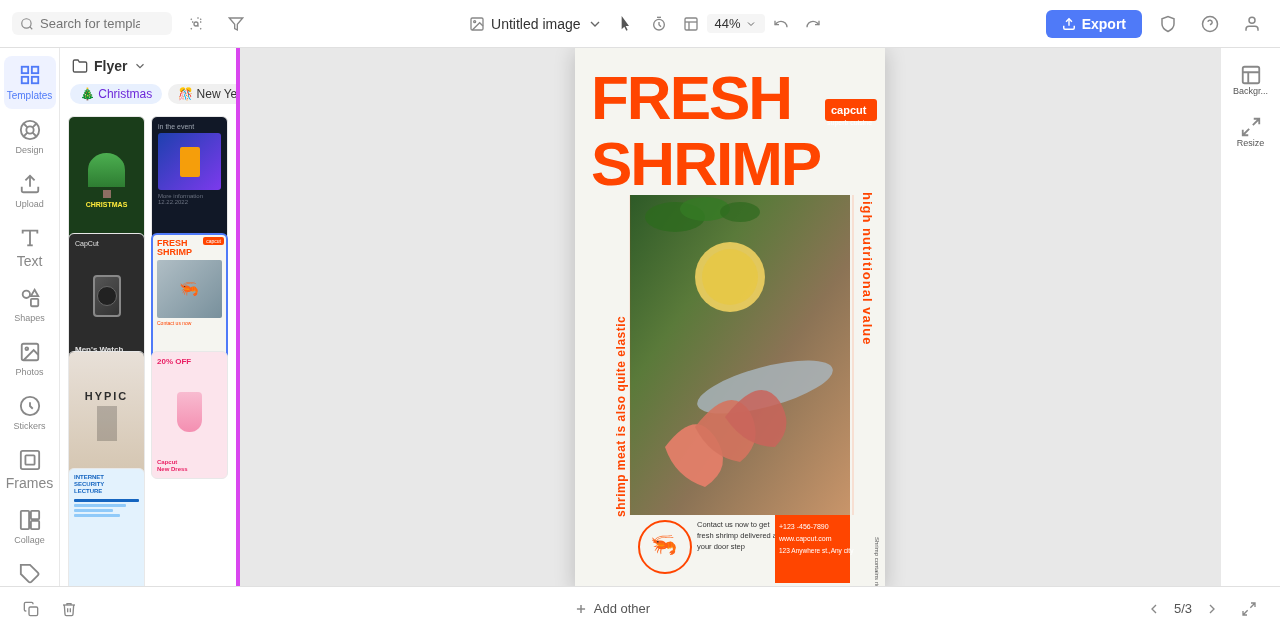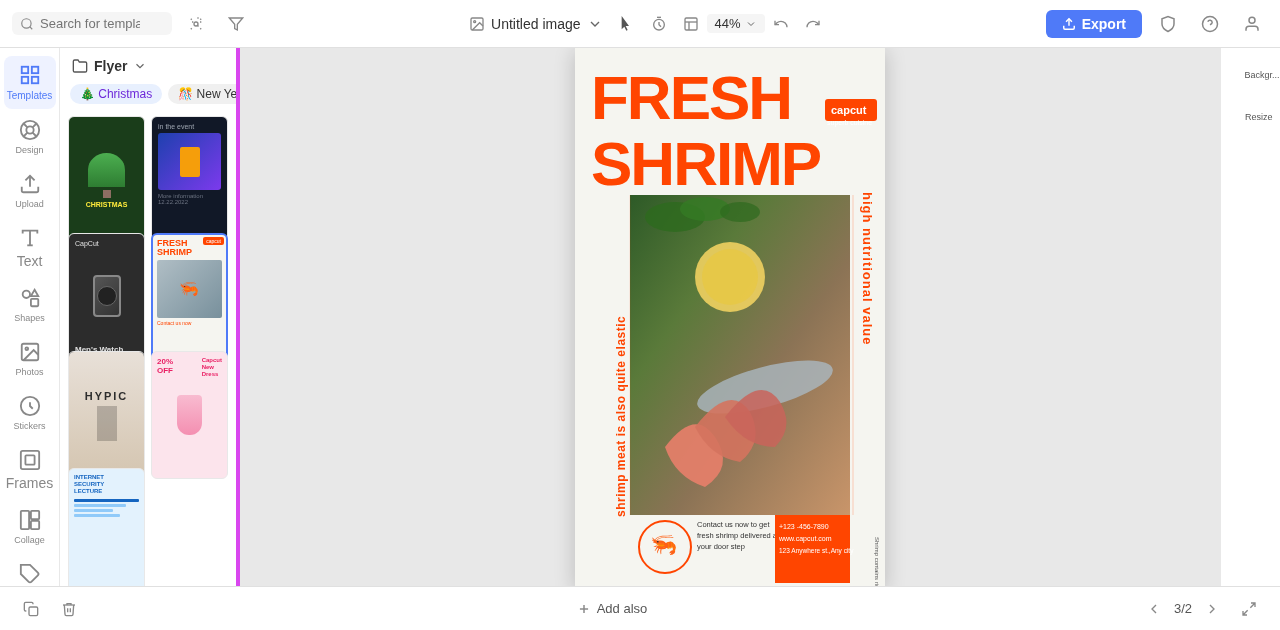--- a/index.html
+++ b/index.html
@@ -124,22 +124,22 @@
       background: #f5f5f0; font-family: Arial, sans-serif;
     }
 
     
     .right-panel {
       width: 60px; background: #fff; border-left: 1px solid #e8e8e8;
       display: flex; flex-direction: column; align-items: center; padding: 8px 0; gap: 4px;
       flex-shrink: 0;
     }
     .right-panel-btn {
-      width: 52px; display: flex; align-items: center;
-      padding: 8px 4px; border-radius: 8px; cursor: pointer; color: #555; font-size: 10px; gap: 16px;
+      width: 52px; display: flex; flex-direction: column; align-items: center;
+      padding: 8px 4px; border-radius: 8px; cursor: pointer; color: #555; font-size: 10px; gap: 0;
       border: none; background: transparent;
     }
 
     
     .bottom-bar {
       height: 44px; background: #fff; border-top: 1px solid #e0e0e0;
       display: flex; align-items: center; padding: 0 16px; gap: 8px; flex-shrink: 0;
     }
     .bottom-bar-left { display: flex; align-items: center; gap: 8px; }
     .bottom-bar-center { flex: 1; display: flex; align-items: center; justify-content: center; gap: 8px; }
@@ -422,21 +422,21 @@
       </div>
 
       <div class="template-thumb" style="background:#f0f0f0;">
         <div style="height:100%;display:flex;flex-direction:column;align-items:center;justify-content:center;background:linear-gradient(180deg,#e8e0d8 0%,#d4c5b0 100%);text-align:center;">
           <div style="color:#2d2d2d;font-size:11px;font-weight:900;letter-spacing:2px;">HYPIC</div>
           <div style="width:20px;height:35px;background:rgba(0,0,0,0.2);margin-top:4px;"></div>
         </div>
       </div>
 
       <div class="template-thumb" style="background:#fce4ec;">
-        <div style="height:100%;padding:5px;display:flex;">
+        <div style="height:100%;padding:5px;display:flex;flex-direction:column;">
           <div style="color:#e91e63;font-size:8px;font-weight:700;">20% OFF</div>
           <div style="flex:1;display:flex;align-items:center;justify-content:center;">
             <div style="width:25px;height:40px;background:linear-gradient(180deg,#f8bbd0,#f48fb1);border-radius:4px 4px 12px 12px;"></div>
           </div>
           <div style="color:#e91e63;font-size:6px;font-weight:600;line-height:1.2;">Capcut<br>New Dress</div>
         </div>
       </div>
 
       <div class="template-thumb" style="background:#e3f2fd;">
         <div style="height:100%;padding:5px;">
@@ -563,31 +563,31 @@
           <path d="M9 6V4h6v2"></path>
         </svg>
     </button>
   </div>
   <div class="bottom-bar-center">
     <button class="add-page-btn">
       <svg width="14" height="14" viewBox="0 0 24 24" fill="none" stroke="#888" stroke-width="2.5">
           <line x1="12" y1="5" x2="12" y2="19"></line>
           <line x1="5" y1="12" x2="19" y2="12"></line>
         </svg>
-      <span>Add also</span>
+      <span>Add other</span>
     </button>
   </div>
   <div class="bottom-bar-right">
     <div class="page-nav">
       <button class="nav-btn">
         <svg width="16" height="16" viewBox="0 0 24 24" fill="none" stroke="#888" stroke-width="2">
             <polyline points="15 18 9 12 15 6"></polyline>
           </svg>
       </button>
-      <span>3/2</span>
+      <span>5/3</span>
       <button class="nav-btn">
         <svg width="16" height="16" viewBox="0 0 24 24" fill="none" stroke="#888" stroke-width="2">
             <polyline points="9 18 15 12 9 6"></polyline>
           </svg>
       </button>
     </div>
     <button class="bottom-icon-btn">
       <svg width="16" height="16" viewBox="0 0 24 24" fill="none" stroke="#888" stroke-width="2">
           <path d="M15 3h6v6M9 21H3v-6M21 3l-7 7M3 21l7-7"></path>
         </svg>

